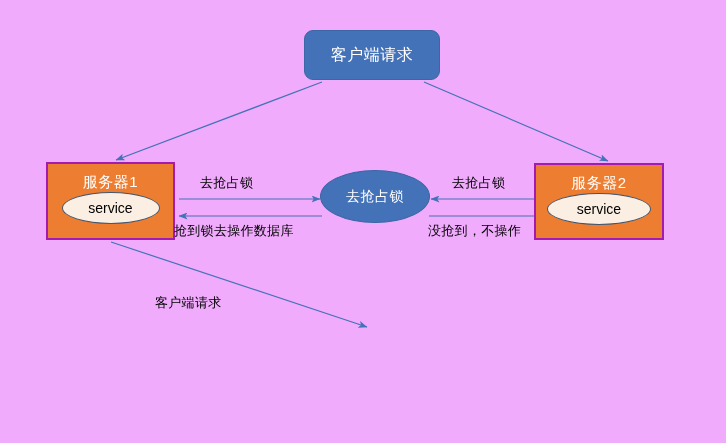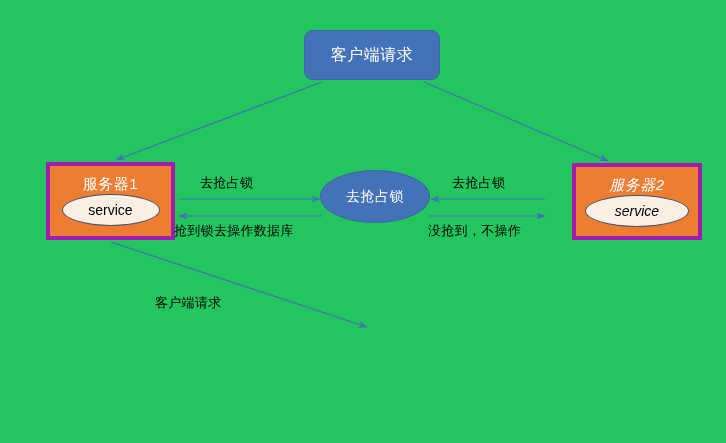--- a/index.html
+++ b/index.html
@@ -4,21 +4,21 @@
 <style>
   html, body {
     margin: 0;
     padding: 0;
     background: #ffffff;
   }
   #canvas {
     position: relative;
     width: 726px;
     height: 443px;
-    background: #22c55e;
+    background: #f0abfc;
     overflow: hidden;
     font-family: "Liberation Sans", "DejaVu Sans", sans-serif;
   }
   #edges {
     position: absolute;
     left: 0; top: 0;
     width: 726px;
     height: 443px;
     pointer-events: none;
   }
@@ -38,27 +38,27 @@
     border: 1px solid #3c66a6;
     border-radius: 9px;
     color: #ffffff;
     font-size: 16px;
     letter-spacing: 0.5px;
   }
 
   
   .server-node {
     background: #ed7d31;
-    border: 4px solid #a21caf;
+    border: 2px solid #a21caf;
     flex-direction: column;
     justify-content: flex-start;
     padding-top: 8px;
   }
   #server1-node { left: 46px; top: 162px; width: 129px; height: 78px; }
-  #server2-node { left: 572px; top: 163px; width: 130px; height: 77px; font-style: italic; }
+  #server2-node { left: 534px; top: 163px; width: 130px; height: 77px; }
   .server-title {
     color: #ffffff;
     font-size: 15px;
     line-height: 20px;
     letter-spacing: 0.5px;
   }
   .service-ellipse {
     margin-top: 0;
     width: 96px;
     height: 30px;

